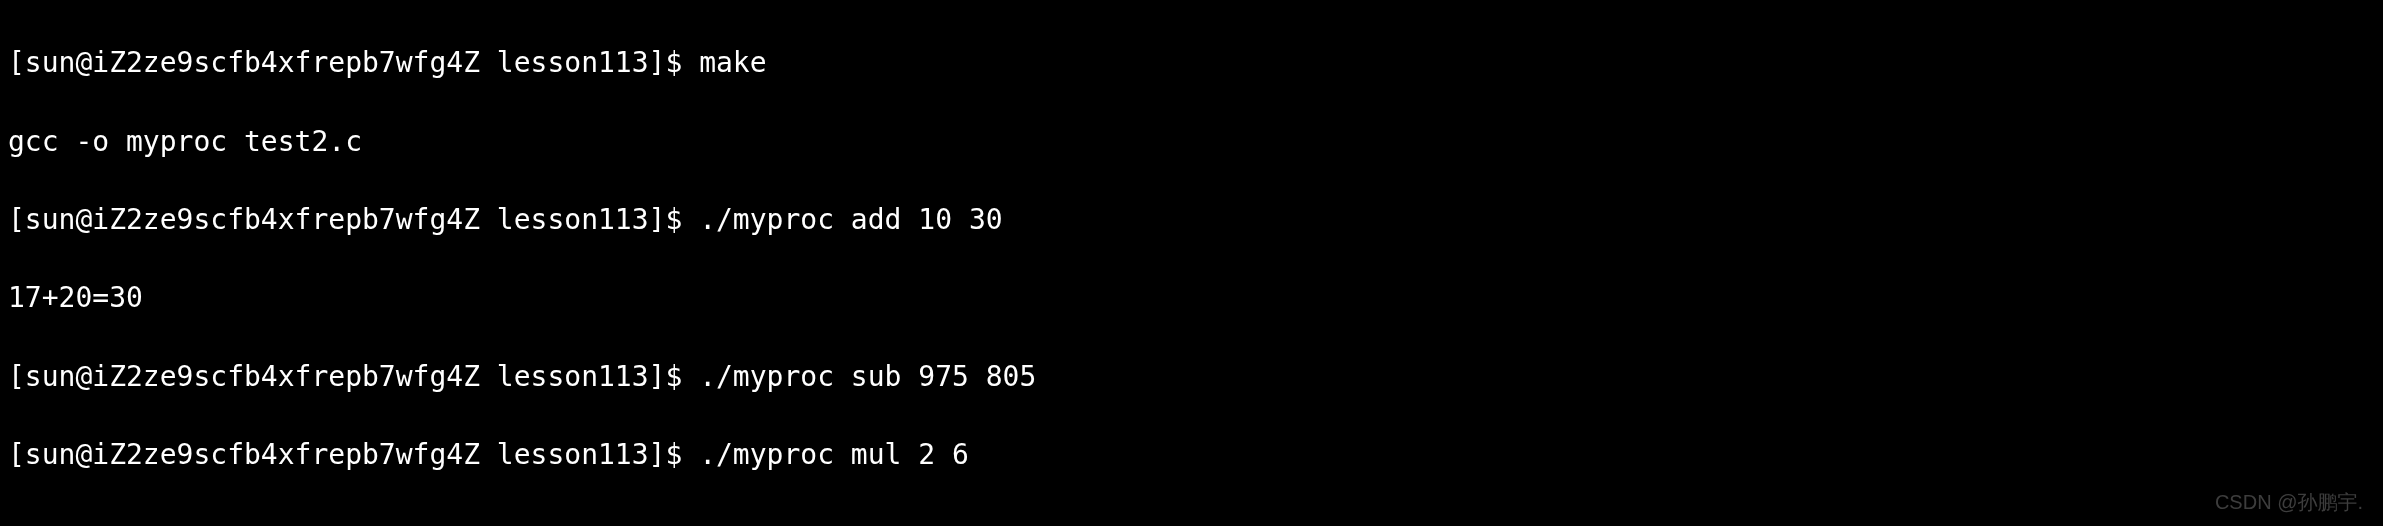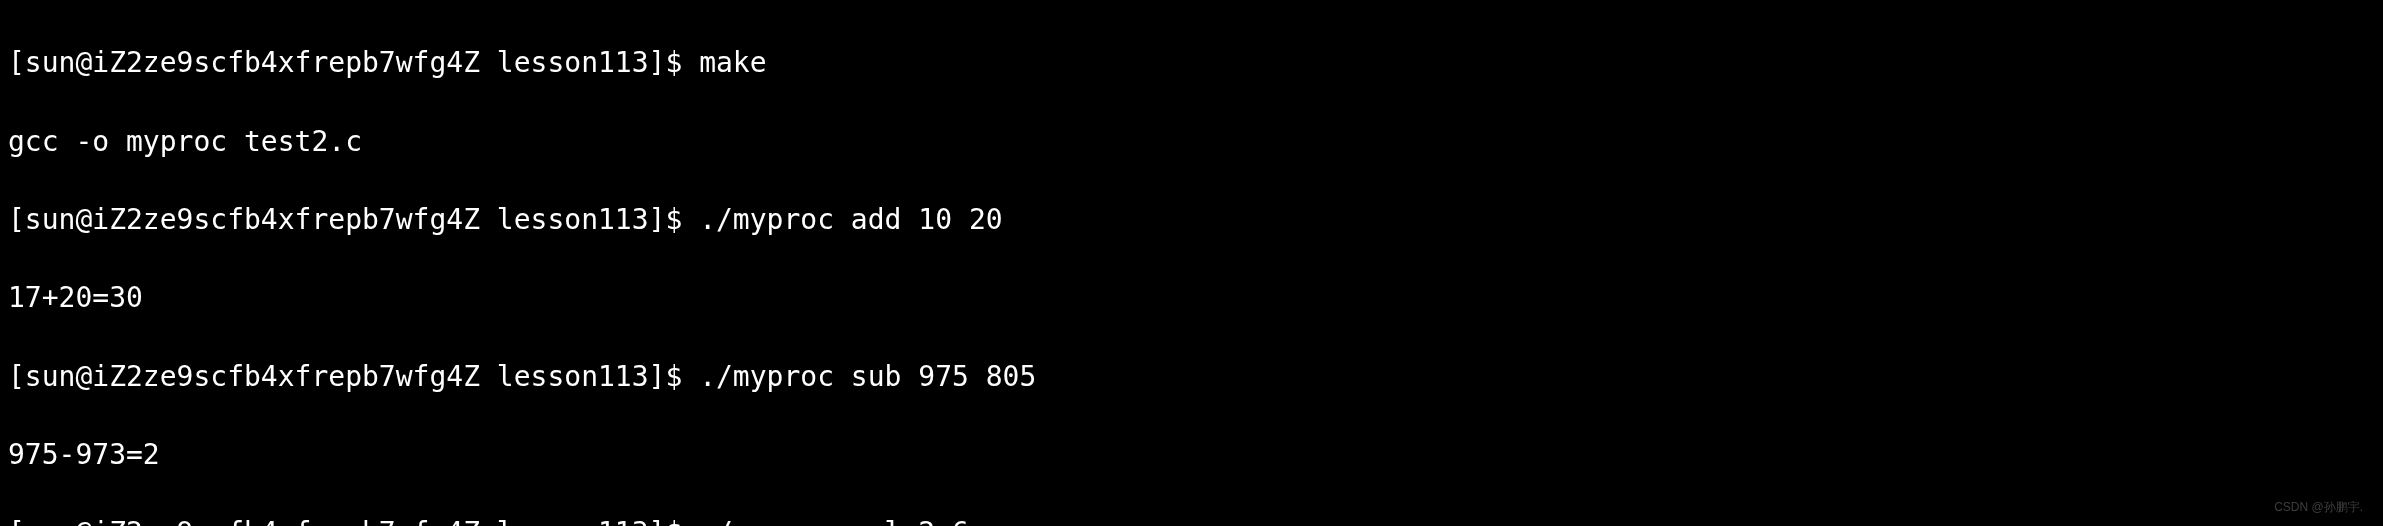--- a/index.html
+++ b/index.html
@@ -23,35 +23,34 @@
       white-space: pre;
     }
     .line {
       display: block;
     }
     .watermark {
       position: absolute;
       right: 20px;
       bottom: 10px;
       color: #666666;
-      font-size: 12px;
+      font-size: 20px;
       font-family: sans-serif;
       opacity: 0.6;
     }
   </style>
 </head>
 <body>
 
 <div class="terminal">
 <span class="line"><span>[sun@iZ2ze9scfb4xfrepb7wfg4Z lesson113]$ </span><span>make</span></span>
 <span class="line"><span>gcc -o myproc test2.c</span></span>
-<span class="line"><span>[sun@iZ2ze9scfb4xfrepb7wfg4Z lesson113]$ </span><span>./myproc add 10 20</span></span>
+<span class="line"><span>[sun@iZ2ze9scfb4xfrepb7wfg4Z lesson113]$ </span><span>./myproc add 10 30</span></span>
 <span class="line"><span>17+20=30</span></span>
 <span class="line"><span>[sun@iZ2ze9scfb4xfrepb7wfg4Z lesson113]$ </span><span>./myproc sub 975 805</span></span>
-<span class="line"><span>975-973=2</span></span>
 <span class="line"><span>[sun@iZ2ze9scfb4xfrepb7wfg4Z lesson113]$ </span><span>./myproc mul 2 6</span></span>
 
 
 
 
 </div>
 
 <div class="watermark">CSDN @孙鹏宇.</div>
 
 </body></html>

